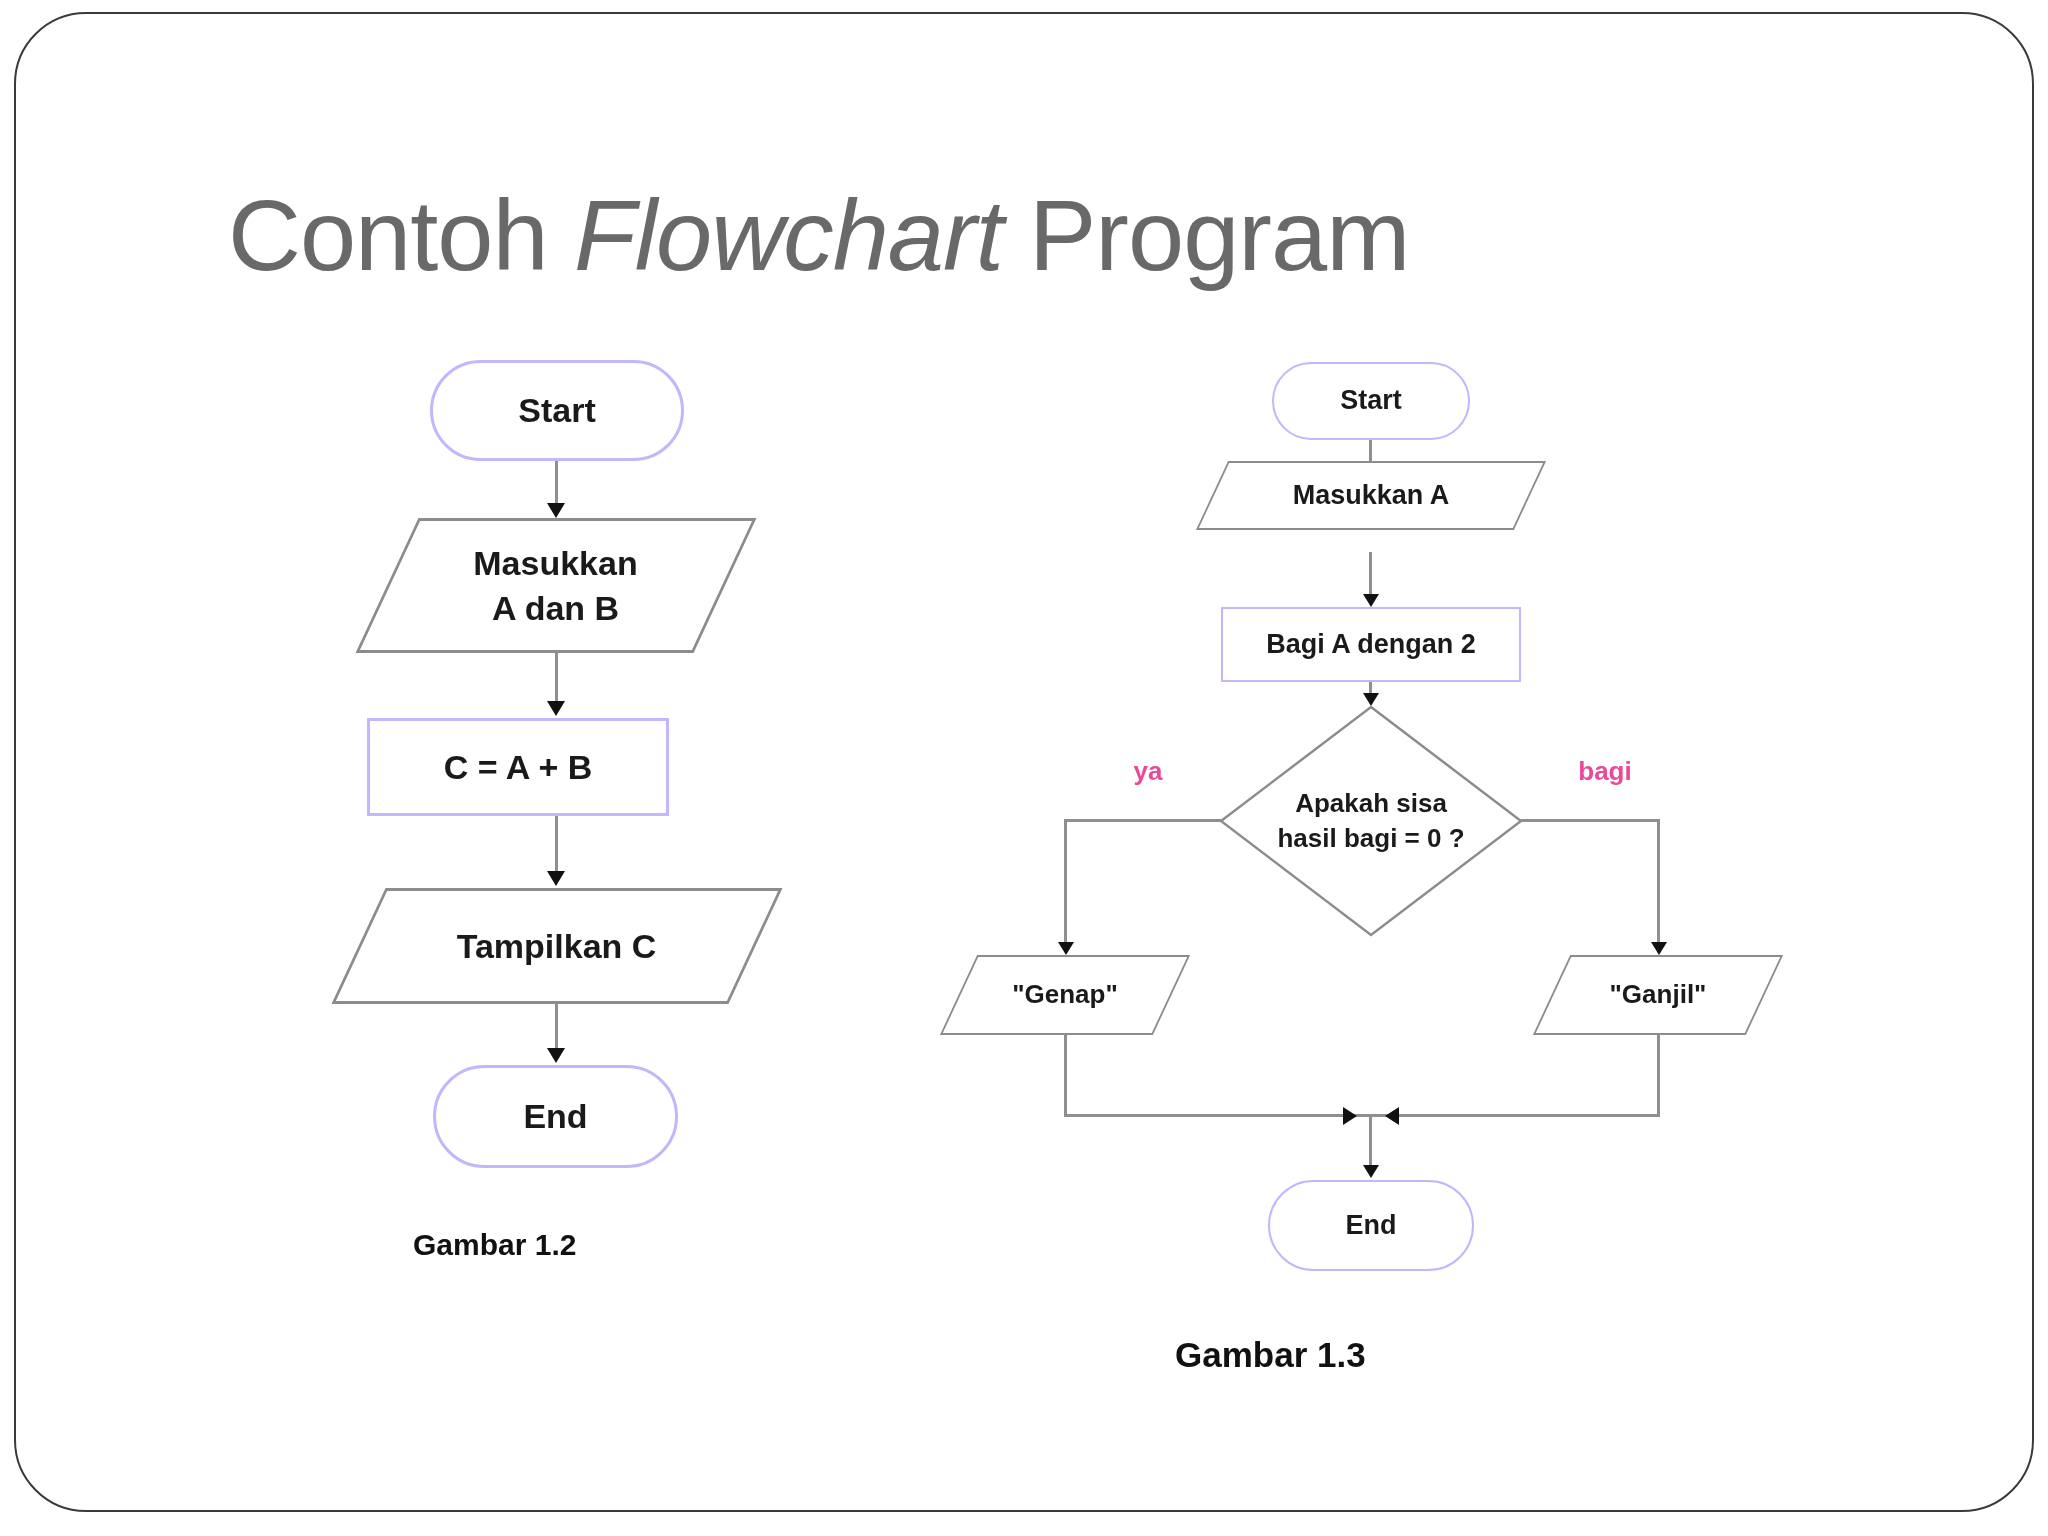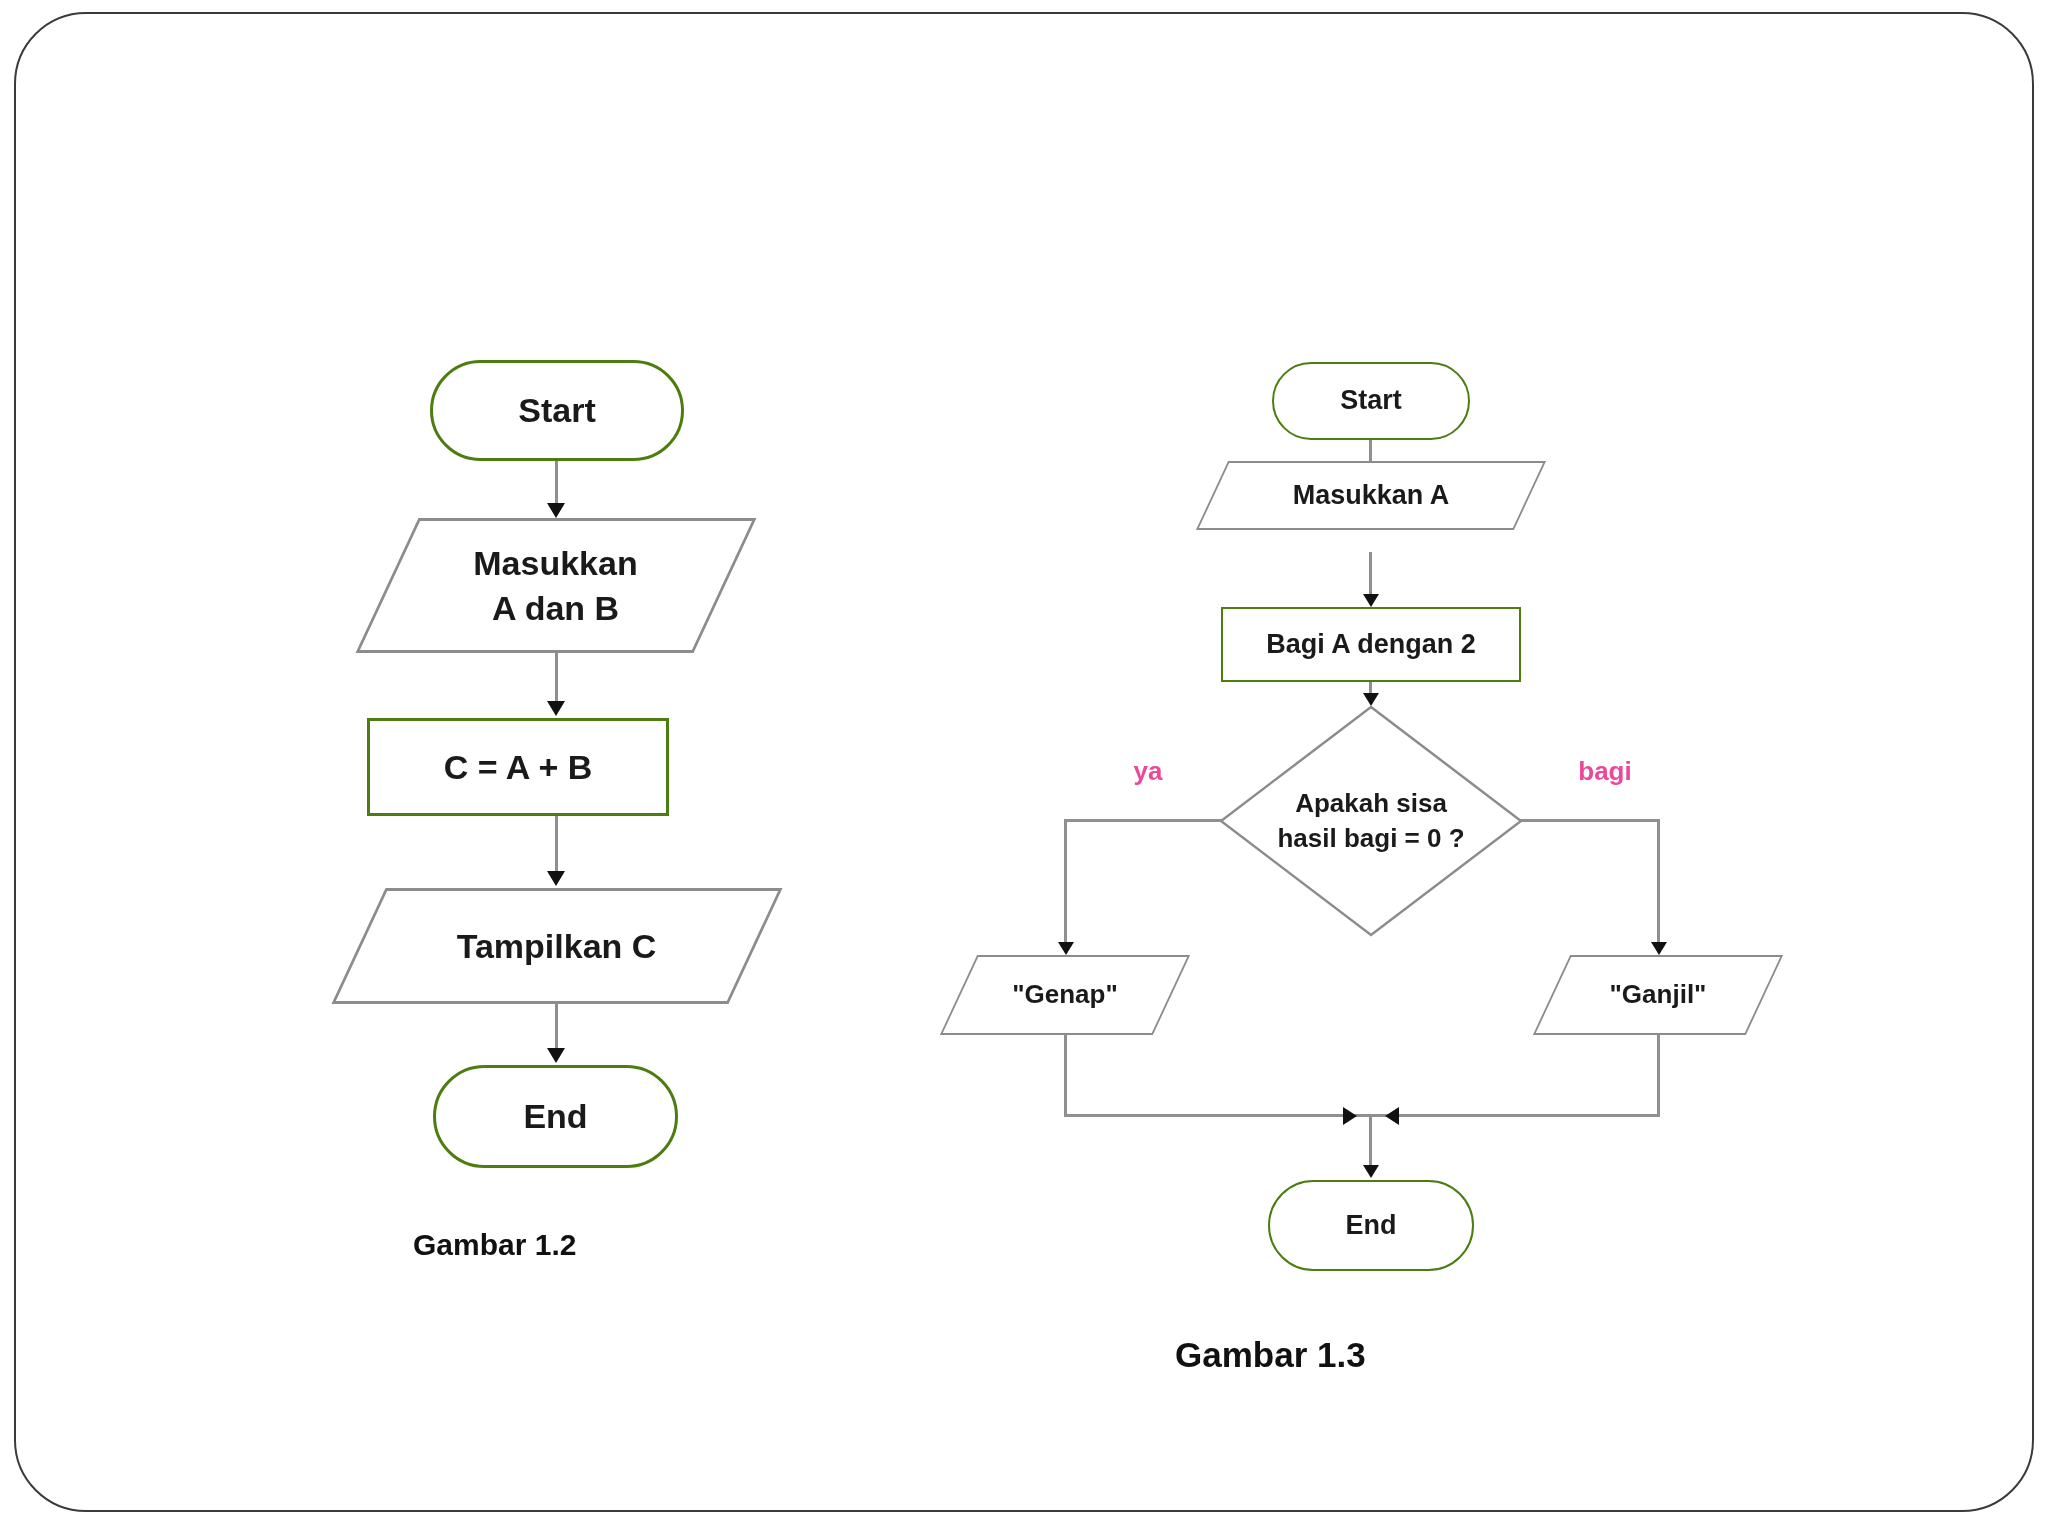--- a/index.html
+++ b/index.html
@@ -34,21 +34,21 @@
   }
   .title .sep { margin-left: 0.26em; }
   .title .it { font-style: italic; }
 
   .node {
     position: absolute;
     display: flex;
     align-items: center;
     justify-content: center;
     background: #ffffff;
-    border: 3px solid #4d7c0f;
+    border: 3px solid #c4b5fd;
     box-sizing: border-box;
     font-weight: 700;
     text-align: center;
     line-height: 1.25;
   }
   .thin { border-width: 2.5px; }
   .f-left  { font-size: 34px; }
   .f-right { font-size: 27px; }
 
   .pgram { position: absolute; }
@@ -116,20 +116,21 @@
     white-space: nowrap;
   }
 </style>
 </head>
 <body>
 
 <div id="canvas">
 
   <div class="frame"></div>
 
+  <h1 class="title"><span>Contoh</span><span class="it sep">Flowchart</span><span class="sep">Program</span></h1>
 
   <div>
 
     <div class="node f-left" style="left:430px; top:360px; width:254px; height:101px; border-radius:52px;">
       <span>Start</span>
     </div>
 
     <div class="vline" style="left:555px; top:461px; height:45px;"></div>
     <div class="arr-down" style="left:547px; top:503px;"></div>
 

